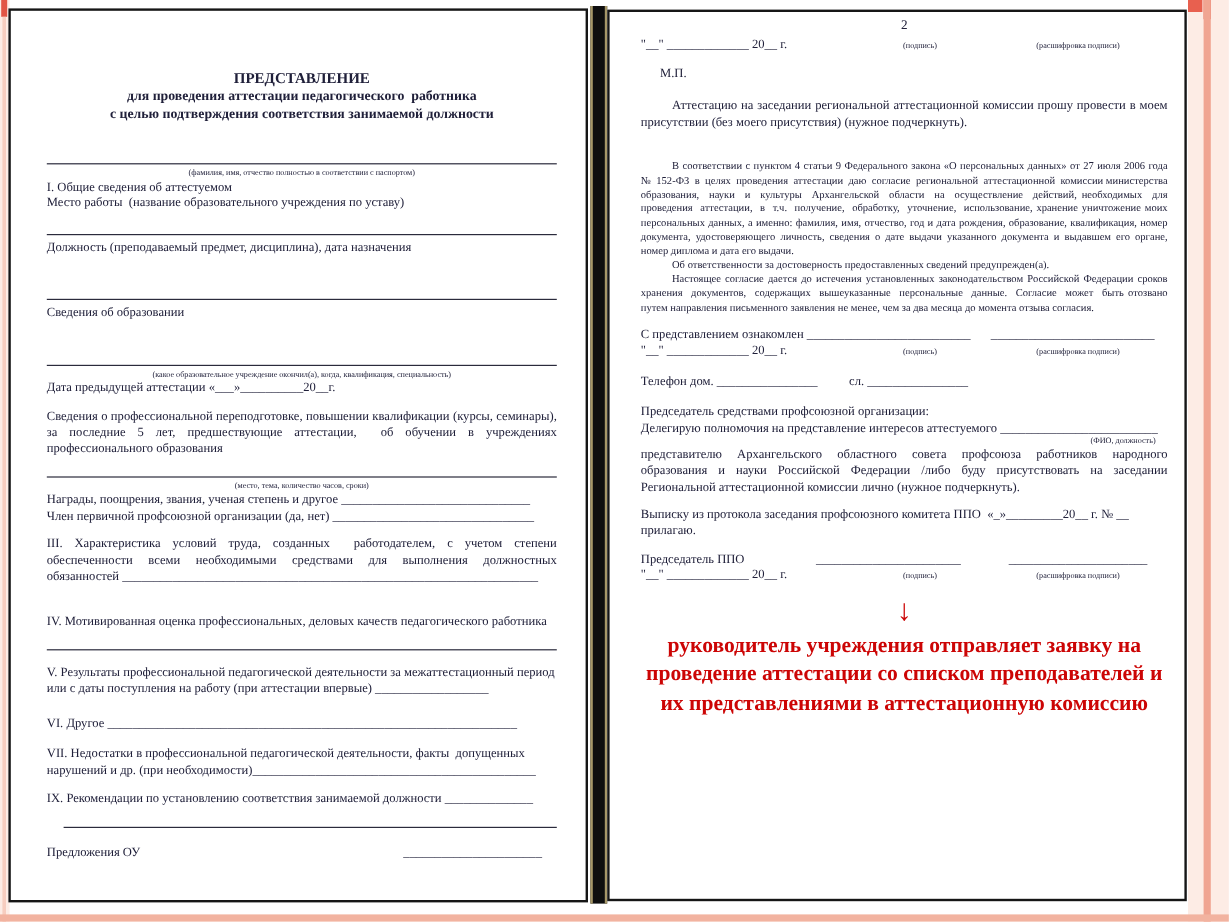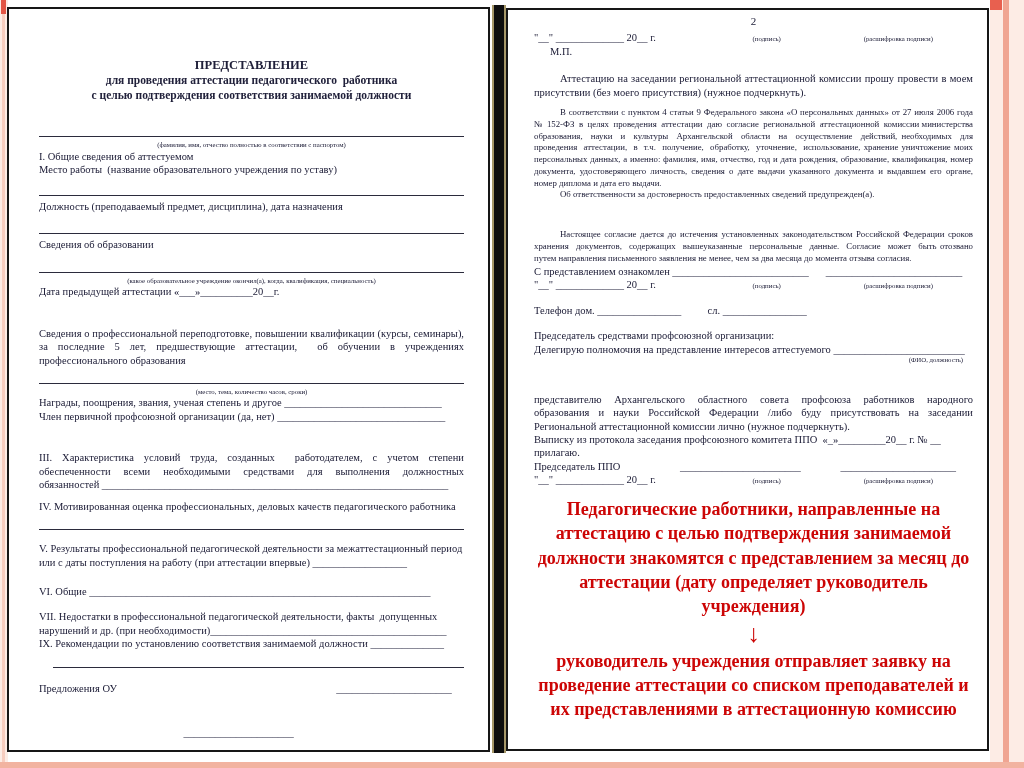--- a/index.html
+++ b/index.html
@@ -20,35 +20,35 @@
   .spine{position:absolute;left:492px;top:5px;width:10px;height:748px;background:#0e0e0e;
          border-left:2px solid #a69768;border-right:2px solid #a69768;}
   
   .page{position:absolute;background:#ffffff;border:2px solid #161616;box-sizing:border-box;overflow:hidden;}
   .page-left{left:7px;top:7px;width:483px;height:745px;padding:26px 24px 0 30px;}
   .page-right{left:506px;top:8px;width:483px;height:743px;padding:5px 14px 0 26px;}
   
   .line{font-size:10.5px;line-height:1.28;white-space:pre-wrap;}
   .title1{text-align:center;font-weight:bold;font-size:12.5px;margin-top:22px;}
   .title2{text-align:center;font-weight:bold;font-size:11.5px;}
-  .justify{text-align:justify;margin-top:28px;}
+  .justify{text-align:justify;}
   .center{text-align:center;}
   .tiny{font-size:6.8px;line-height:1.4;}
   .small{font-size:8.8px;line-height:1.34;}
   .indent{text-indent:26px;}
   .indent-sm{padding-left:16px;}
   .fio{text-align:right;padding-right:10px;margin-top:-1px;}
   .rule{border-bottom:1px solid #2b2b3c;height:12px;margin-bottom:3px;}
   .rule.inset{margin-left:14px;}
   .cols{display:flex;font-size:10.5px;line-height:1.3;white-space:pre-wrap;}
   .col{display:inline-block;box-sizing:border-box;}
   .col.tiny{font-size:6.8px;padding-top:3px;}
   .pagenum{text-align:center;font-size:11px;}
-  .mt4{margin-top:4px;}.mt6{margin-top:6px;}.mt8{margin-top:8px;}
-  .mt10{}.mt12{margin-top:12px;}.mt14{margin-top:14px;}
+  .mt4{margin-top:4px;}.mt6{margin-top:6px;}.mt8{margin-top:24px;}
+  .mt10{margin-top:10px;}.mt12{margin-top:12px;}.mt14{margin-top:14px;}
   .mt16{margin-top:16px;}.mt22{margin-top:22px;}
   
   .rednote{margin-top:10px;padding:0 2px;color:#cc0505;font-weight:bold;
            font-size:18px;line-height:1.35;text-align:center;}
   .rednote .arrow{font-size:25px;line-height:1;margin:2px 0 3px 0;}
 </style>
 </head>
 <body>
 
 <div class="edge-left">
@@ -74,21 +74,21 @@
       <div class="line ">Дата предыдущей аттестации «___»__________20__г.</div>
       <div class="line justify mt10">Сведения о профессиональной переподготовке, повышении квалификации (курсы, семинары), за последние 5 лет, предшествующие аттестации,  об обучении в учреждениях профессионального образования</div>
       <div class="rule mt4"></div>
       <div class="line tiny center">(место, тема, количество часов, сроки)</div>
       <div class="line ">Награды, поощрения, звания, ученая степень и другое ______________________________</div>
       <div class="line ">Член первичной профсоюзной организации (да, нет) ________________________________</div>
       <div class="line justify mt10">III. Характеристика условий труда, созданных  работодателем, с учетом степени обеспеченности всеми необходимыми средствами для выполнения должностных обязанностей __________________________________________________________________</div>
       <div class="line mt8">IV. Мотивированная оценка профессиональных, деловых качеств педагогического работника</div>
       <div class="rule mt4"></div>
       <div class="line mt12">V. Результаты профессиональной педагогической деятельности за межаттестационный период или с даты поступления на работу (при аттестации впервые) __________________</div>
-      <div class="line mt16">VI. Общие _________________________________________________________________</div>
+      <div class="line mt16">VI. Другое _________________________________________________________________</div>
       <div class="line mt12">VII. Недостатки в профессиональной педагогической деятельности, факты  допущенных нарушений и др. (при необходимости)_____________________________________________</div>
       <div class="line mt10">IX. Рекомендации по установлению соответствия занимаемой должности ______________</div>
       <div class="rule mt4 inset"></div>
       <div class="cols mt14"><span class="col " style="width: 34%;">Предложения ОУ</span><span class="col " style="width: 33%; text-align: left; margin-top: 44px;">_____________________</span><span class="col " style="width: 33%; text-align: center;">______________________</span></div>
     </div>
 </div>
 
 <div class="spine"></div>
 
 <div class="page page-right">
@@ -105,21 +105,20 @@
       <div class="line mt12">Телефон дом. ________________          сл. ________________</div>
       <div class="line mt12">Председатель средствами профсоюзной организации:</div>
       <div class="line ">Делегирую полномочия на представление интересов аттестуемого _________________________</div>
       <div class="line tiny fio">(ФИО, должность)</div>
       <div class="line justify">представителю  Архангельского  областного  совета  профсоюза  работников  народного образования  и  науки  Российской  Федерации  /либо  буду  присутствовать  на  заседании Региональной аттестационной комиссии лично (нужное подчеркнуть).</div>
       <div class="line mt10">Выписку из протокола заседания профсоюзного комитета ППО  «_»_________20__ г. № __ прилагаю.</div>
       <div class="cols mt10"><span class="col " style="width: 28%;">Председатель ППО</span><span class="col " style="width: 38%; text-align: center;">_______________________</span><span class="col " style="width: 34%; text-align: center;">______________________</span></div>
       <div class="cols "><span class="col " style="width: 40%;">"__" _____________ 20__ г.</span><span class="col tiny" style="width: 26%; text-align: center;">(подпись)</span><span class="col tiny" style="width: 34%; text-align: center;">(расшифровка подписи)</span></div>
     </div>
   <div class="rednote">
-    <div>Педагогические работники, направленные на аттестацию с целью подтверждения занимаемой должности знакомятся с представлением за месяц до аттестации (дату определяет руководитель учреждения)</div>
     <div class="arrow">↓</div>
     <div>руководитель учреждения отправляет заявку на проведение аттестации со списком преподавателей и их представлениями в аттестационную комиссию</div>
   </div>
 </div>
 
 <div class="edge-right">
   <div class="accent1"></div>
   <div class="accent2"></div>
   <div class="vline"></div>
 </div>

